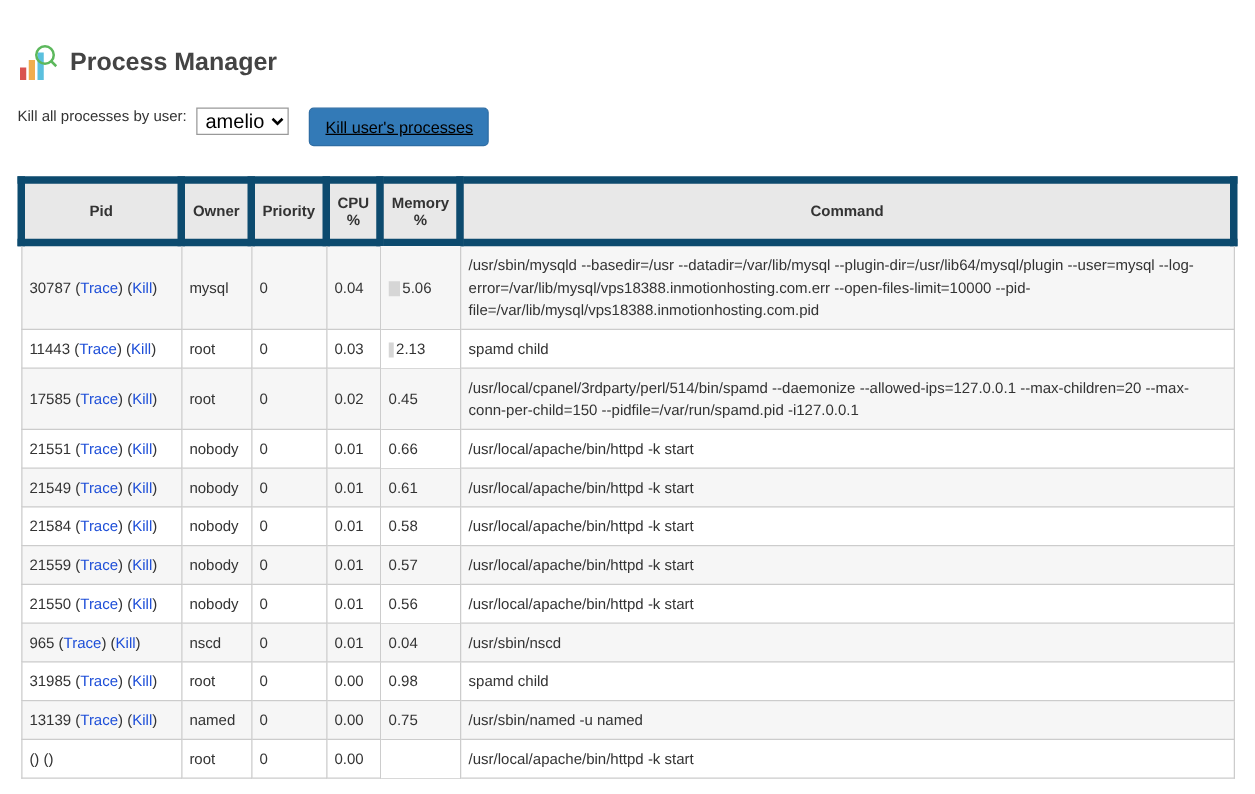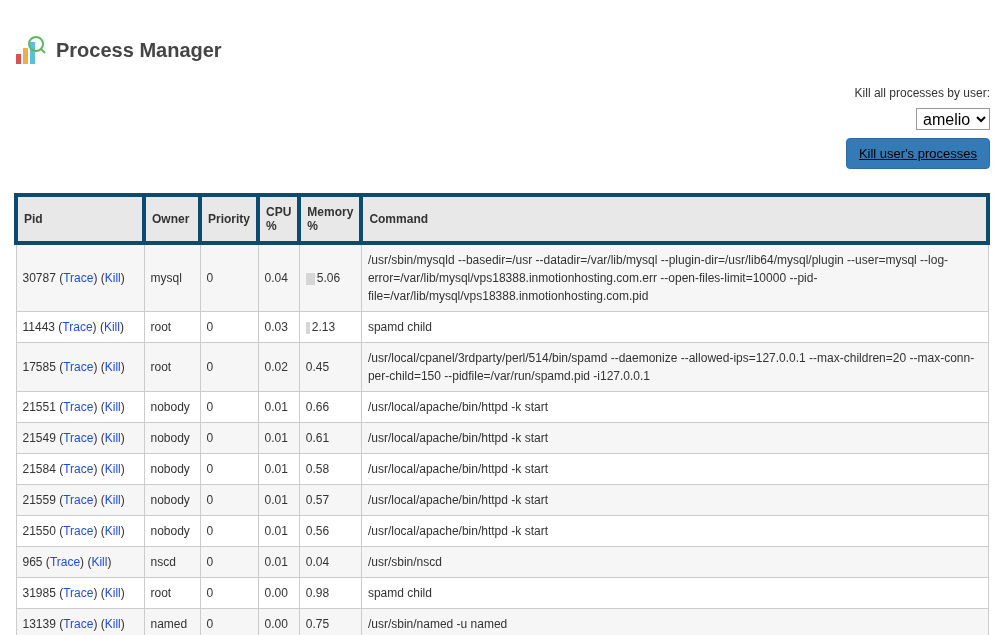--- a/index.html
+++ b/index.html
@@ -1,25 +1,25 @@
 <!DOCTYPE html>
 <html><head>
   <meta charset="utf-8">
   <style>
     * { box-sizing: border-box; margin: 0; padding: 0; }
     body { font-family: Verdana, Arial, sans-serif; font-size: 12px; color: #333; background: #fff; padding: 10px 14px; }
     .page-header { display: flex; align-items: center; margin: 24px 0 20px 0; }
     .page-header-icon { width: 32px; height: 32px; margin-right: 10px; }
     .page-title { font-size: 20px; font-weight: bold; color: #444; }
-    .top-bar { display: flex; align-items: flex-end; gap: 8px; margin-bottom: 24px; flex-direction: column; }
+    .top-bar { display: flex; align-items: flex-start; gap: 8px; margin-bottom: 24px; }
     .top-bar-label { font-size: 12px; color: #333; }
     .user-select { font-size: 16px; height: 22px; border: 1px solid #999; background: #fff; padding: 1px 2px; }
     .kill-btn { background: #337ab7; color: #000000; border: 1px solid #2e6da4; border-radius: 4px; padding: 7px 12px; font-size: 13px; cursor: pointer; margin-left: 8px; text-decoration: underline; }
     table { width: 100%; border-collapse: collapse; border: 1px solid #ccc; }
-    th { background: #e8e8e8; border: 4px solid #0c4a6e; padding: 8px 6px; font-size: 12px; font-weight: bold; text-align: left; }
+    th { background: #e8e8e8; border: 6px solid #0c4a6e; padding: 8px 6px; font-size: 12px; font-weight: bold; text-align: center; }
     td { border: 1px solid #ccc; padding: 6px 6px; font-size: 12px; vertical-align: middle; line-height: 1.5; }
     tbody tr:nth-child(odd) td { background: #f6f6f6; }
     tbody tr:nth-child(even) td { background: #fff; }
     .link { color: #1d4ed8; cursor: pointer; }
     .pid-cell { white-space: nowrap; }
     .col-pid { width: 128px; }
     .col-owner { width: 56px; }
     .col-priority { width: 56px; }
     .col-cpu { width: 36px; }
     .col-mem { width: 58px; margin-left: 32px; }

